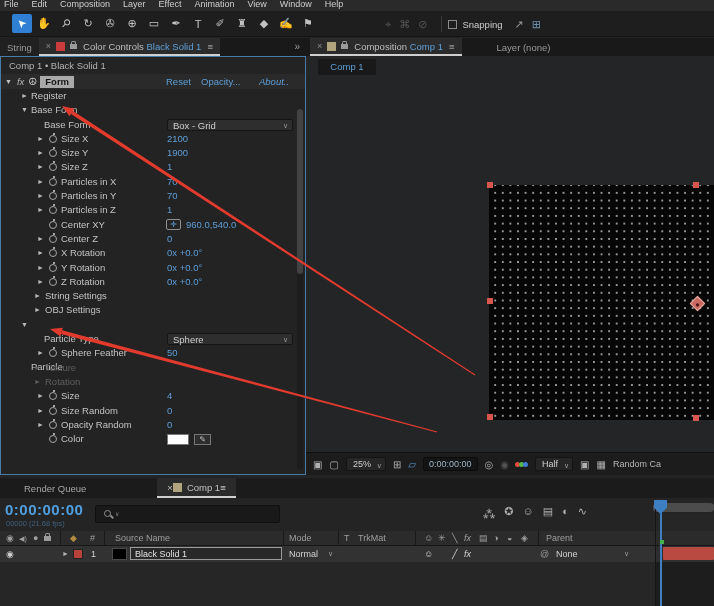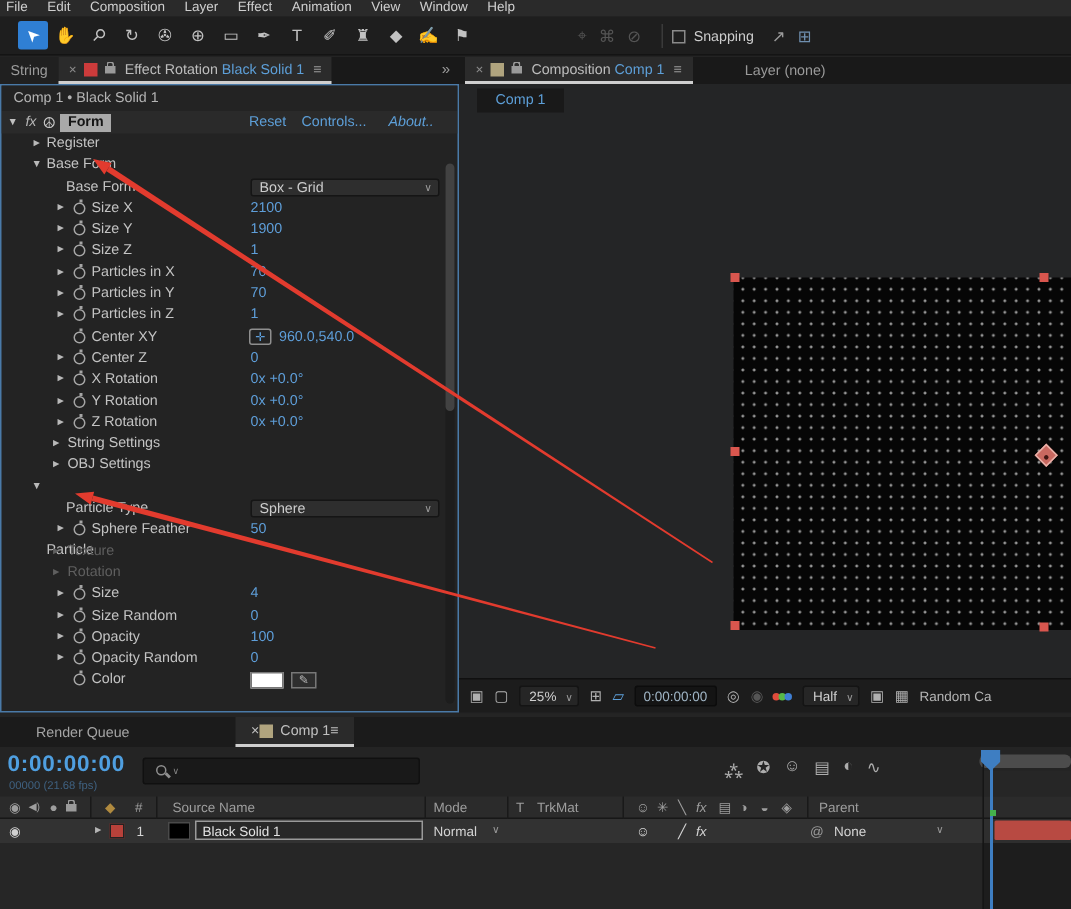--- a/index.html
+++ b/index.html
@@ -210,35 +210,35 @@
 
   <div class="ec-panel">
     <div class="tabstrip">
       <div class="tab" style="background:#202020;">
         <span>String</span>
       </div>
       <div class="tab active">
         <span class="close">×</span>
         <span class="chip-sq" style="background:#cc3b3b;"></span>
         <span class="icn-lock"></span>
-        <span>Effect Rotation</span>&nbsp;
+        <span>Color Controls</span>&nbsp;
         <span class="blue-txt">Black Solid 1</span>
         <span class="hamb">≡</span>
       </div>
       <span class="overflow-chev">»</span>
     </div>
     <div class="ec-body">
       <div class="ec-bread">Comp 1 • Black Solid 1</div>
       <div class="ec-effhdr">
         <span class="tw">▼</span>
         <span class="fxbadge">fx</span>
         <span class="fxlogo">☮</span>
         <span class="effname-chip">Form</span>
         <span class="ec-link" style="left:165px;">Reset</span>
-        <span class="ec-link" style="left:200px;">Controls...</span>
+        <span class="ec-link" style="left:200px;">Opacity...</span>
         <span class="ec-link" style="left:258px;font-style:italic;">About..</span>
       </div>
       <div class="ec-rows" id="ec-rows">
           <div class="ec-row">
             <span class="tw" style="left: 20px;">►</span>
             <span class="lbl" style="left: 30px;">Register</span>
           </div>
           <div class="ec-row">
             <span class="tw" style="left: 20px;">▼</span>
             <span class="lbl" style="left: 30px;">Base Form</span>
@@ -347,26 +347,20 @@
             <span class="tw" style="left: 36px;">►</span>
             <span class="sw" style="left: 48px;"></span>
             <span class="lbl" style="left: 60px;">Size</span>
             <span class="val">4</span>
           </div>
           <div class="ec-row">
             <span class="tw" style="left: 36px;">►</span>
             <span class="sw" style="left: 48px;"></span>
             <span class="lbl" style="left: 60px;">Size Random</span>
             <span class="val">0</span>
-          </div>
-          <div class="ec-row">
-            <span class="tw" style="left: 36px;">►</span>
-            <span class="sw" style="left: 48px;"></span>
-            <span class="lbl" style="left: 60px;">Opacity</span>
-            <span class="val">100</span>
           </div>
           <div class="ec-row">
             <span class="tw" style="left: 36px;">►</span>
             <span class="sw" style="left: 48px;"></span>
             <span class="lbl" style="left: 60px;">Opacity Random</span>
             <span class="val">0</span>
           </div>
           <div class="ec-row">
             <span class="sw" style="left: 48px;"></span>
             <span class="lbl" style="left: 60px;">Color</span>

